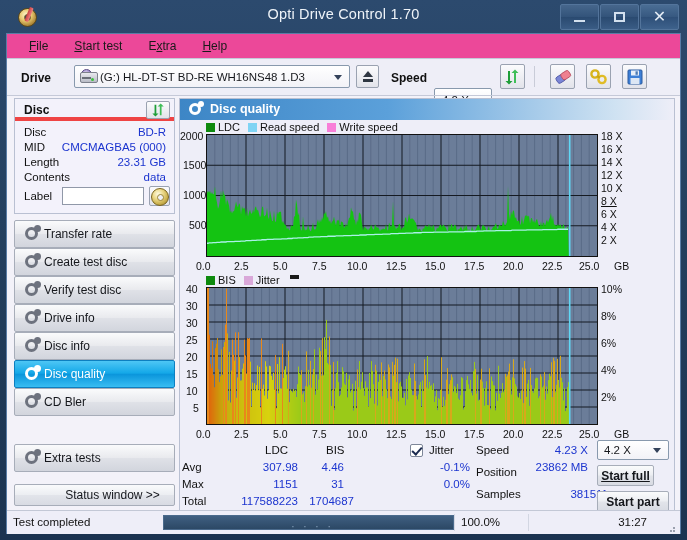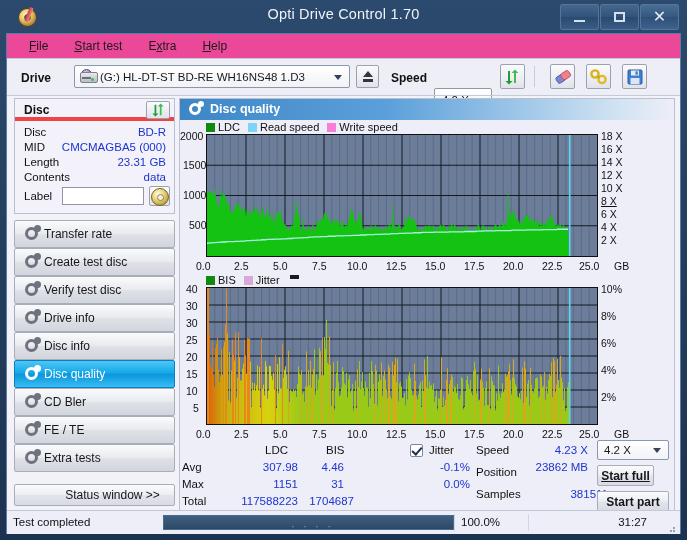--- a/index.html
+++ b/index.html
@@ -411,27 +411,20 @@
             <i class="g2"></i>
           </span>
           <span class="nt">Disc quality</span>
         </div>
       <div class="navbtn" style="top:290px;">
           <span class="gear">
             <i class="g1"></i>
             <i class="g2"></i>
           </span>
           <span class="nt">CD Bler</span>
-        </div>
-      <div class="navbtn" style="top:318px;">
-          <span class="gear">
-            <i class="g1"></i>
-            <i class="g2"></i>
-          </span>
-          <span class="nt">FE / TE</span>
         </div>
       <div class="navbtn" style="top:346px;">
           <span class="gear">
             <i class="g1"></i>
             <i class="g2"></i>
           </span>
           <span class="nt">Extra tests</span>
         </div>
 
       <div class="status-btn" style="top:386px;padding-left:36px;">Status window &gt;&gt;</div>

